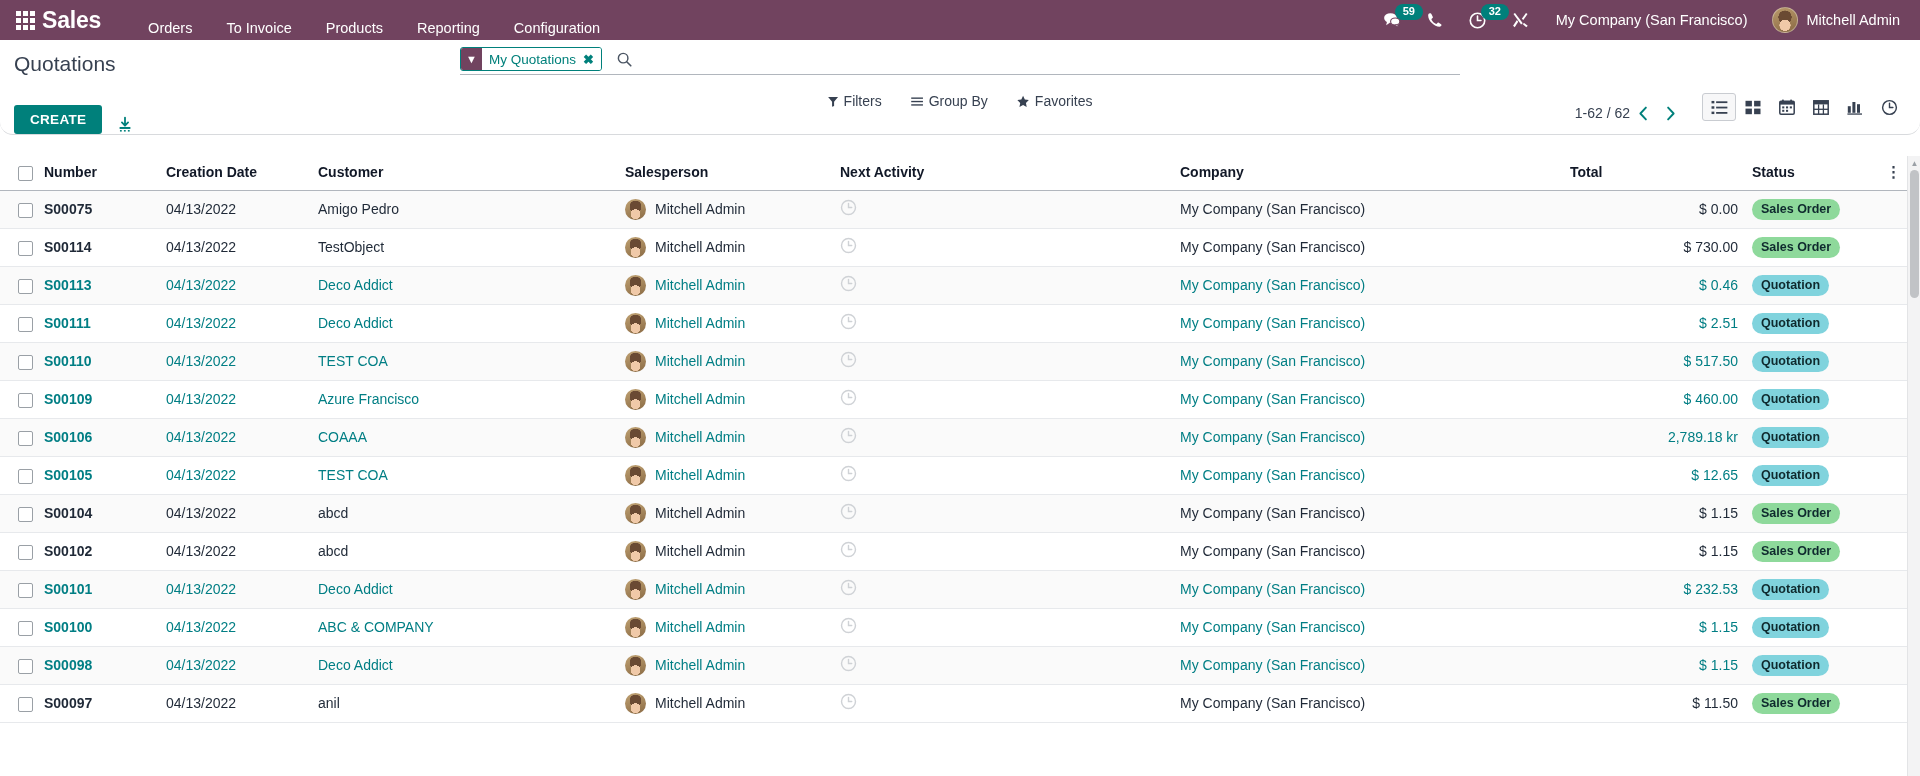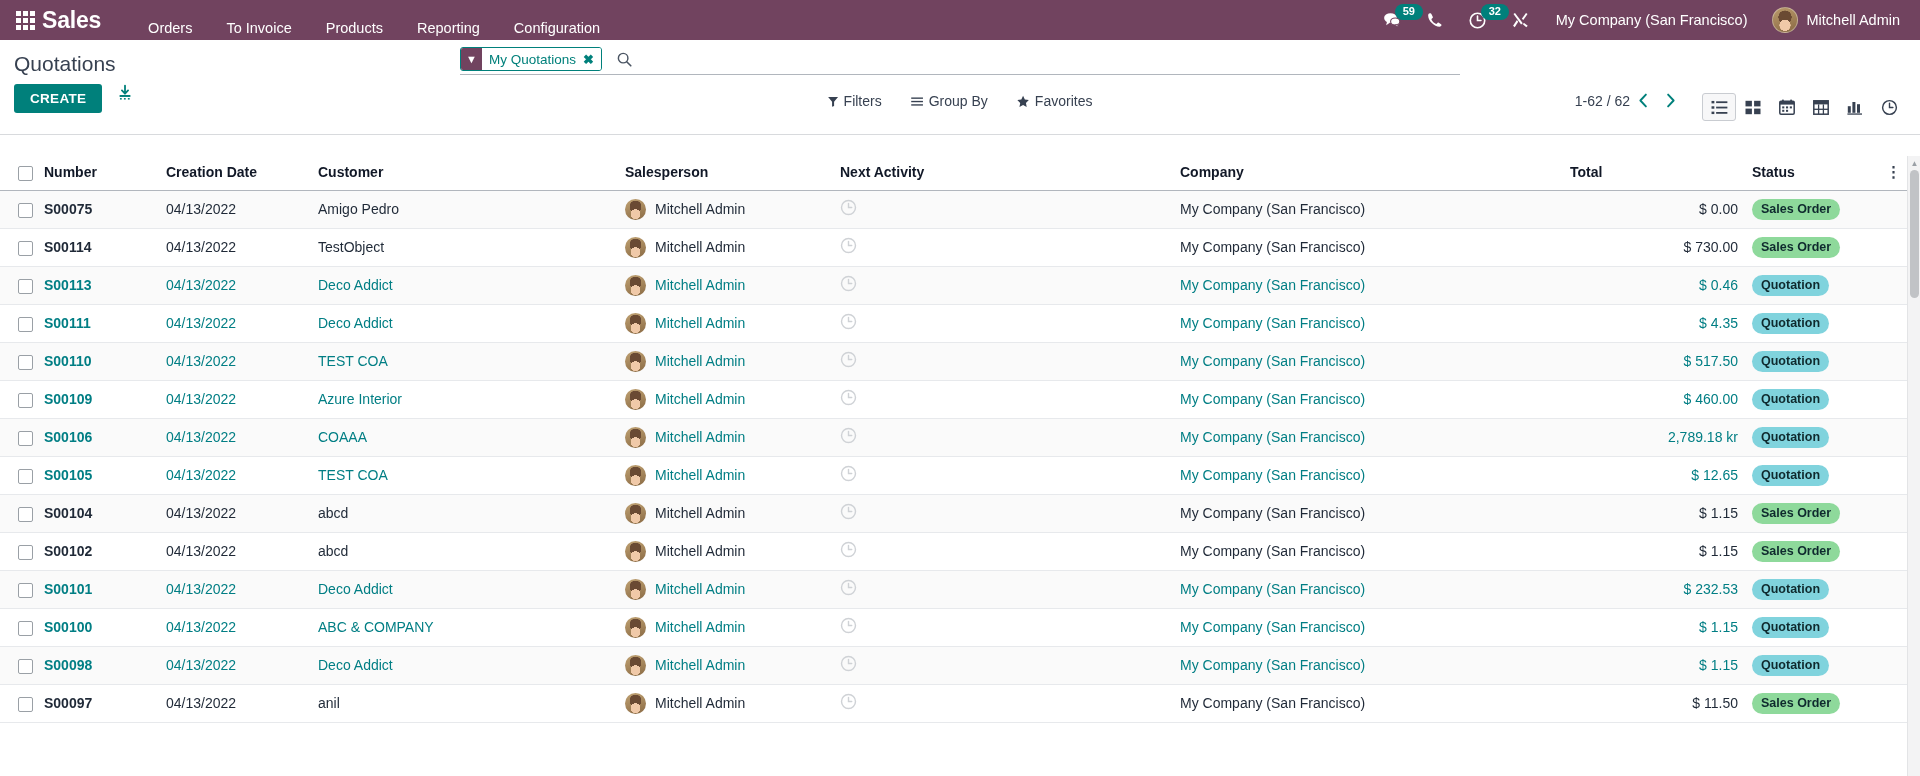--- a/index.html
+++ b/index.html
@@ -110,38 +110,39 @@
   }
   .user-name { font-size: 14.5px; white-space: nowrap; }
 
   
   .control-panel {
     background: #ffffff;
     border-bottom: 1px solid #d8dadd;
     padding: 0;
     position: relative;
     height: 95px;
+    border-radius: 13px;
   }
   .cp-row1 {
     display: flex;
     align-items: flex-start;
     padding: 10px 14px 0 14px;
     height: 44px;
   }
   .page-title {
     font-size: 21px;
     color: #374151;
     font-weight: normal;
     line-height: 28px;
     margin: 0;
     white-space: nowrap;
   }
   .cp-row2 {
     display: flex;
-    align-items: flex-start;
+    align-items: flex-end;
     padding: 0 14px;
     height: 50px;
   }
   .btn-create {
     background: #00807b;
     color: #fff;
     border: none;
     font-size: 13.5px;
     font-weight: bold;
     letter-spacing: 0.3px;
@@ -240,21 +241,21 @@
     cursor: pointer;
     white-space: nowrap;
   }
 
   
   .cp-right {
     position: absolute;
     right: 14px;
     top: 53px;
     display: flex;
-    align-items: flex-start;
+    align-items: flex-end;
     gap: 0;
   }
   .pager-text { font-size: 14px; color: #374151; white-space: nowrap; }
   .pager-btn {
     color: #00807b;
     font-size: 17px;
     padding: 0 8px;
     cursor: pointer;
     display: flex; align-items: center;
     line-height: 1;
@@ -685,21 +686,21 @@
             <span class="sales-cell">
               <span class="avatar-sm"></span>
               <span class="cell-link">Mitchell Admin</span>
             </span>
           </td>
           <td class="c-activity"><span class="activity-clock"><svg width="17" height="17" viewBox="0 0 18 18">
                 <circle cx="9" cy="9" r="7.4" fill="none" stroke="#cfd2d6" stroke-width="1.5"></circle>
                 <path d="M9 4.6 V9 H12.4" fill="none" stroke="#cfd2d6" stroke-width="1.5" stroke-linecap="round"></path>
               </svg></span></td>
           <td class="c-company"><span class="cell-link">My Company (San Francisco)</span></td>
-          <td class="c-total"><span class="cell-link">$ 4.35</span></td>
+          <td class="c-total"><span class="cell-link">$ 2.51</span></td>
           <td class="c-status"><span class="badge quotation">Quotation</span></td>
           <td class="c-opt"></td>
         </tr>
         <tr class="row-alt">
           <td class="c-check"><span class="cbx"></span></td>
           <td class="c-number"><span class="cell-link">S00110</span></td>
           <td class="c-date"><span class="cell-link">04/13/2022</span></td>
           <td class="c-customer"><span class="cell-link">TEST COA</span></td>
           <td class="c-sales">
             <span class="sales-cell">
@@ -713,21 +714,21 @@
               </svg></span></td>
           <td class="c-company"><span class="cell-link">My Company (San Francisco)</span></td>
           <td class="c-total"><span class="cell-link">$ 517.50</span></td>
           <td class="c-status"><span class="badge quotation">Quotation</span></td>
           <td class="c-opt"></td>
         </tr>
         <tr>
           <td class="c-check"><span class="cbx"></span></td>
           <td class="c-number"><span class="cell-link">S00109</span></td>
           <td class="c-date"><span class="cell-link">04/13/2022</span></td>
-          <td class="c-customer"><span class="cell-link">Azure Interior</span></td>
+          <td class="c-customer"><span class="cell-link">Azure Francisco</span></td>
           <td class="c-sales">
             <span class="sales-cell">
               <span class="avatar-sm"></span>
               <span class="cell-link">Mitchell Admin</span>
             </span>
           </td>
           <td class="c-activity"><span class="activity-clock"><svg width="17" height="17" viewBox="0 0 18 18">
                 <circle cx="9" cy="9" r="7.4" fill="none" stroke="#cfd2d6" stroke-width="1.5"></circle>
                 <path d="M9 4.6 V9 H12.4" fill="none" stroke="#cfd2d6" stroke-width="1.5" stroke-linecap="round"></path>
               </svg></span></td>

